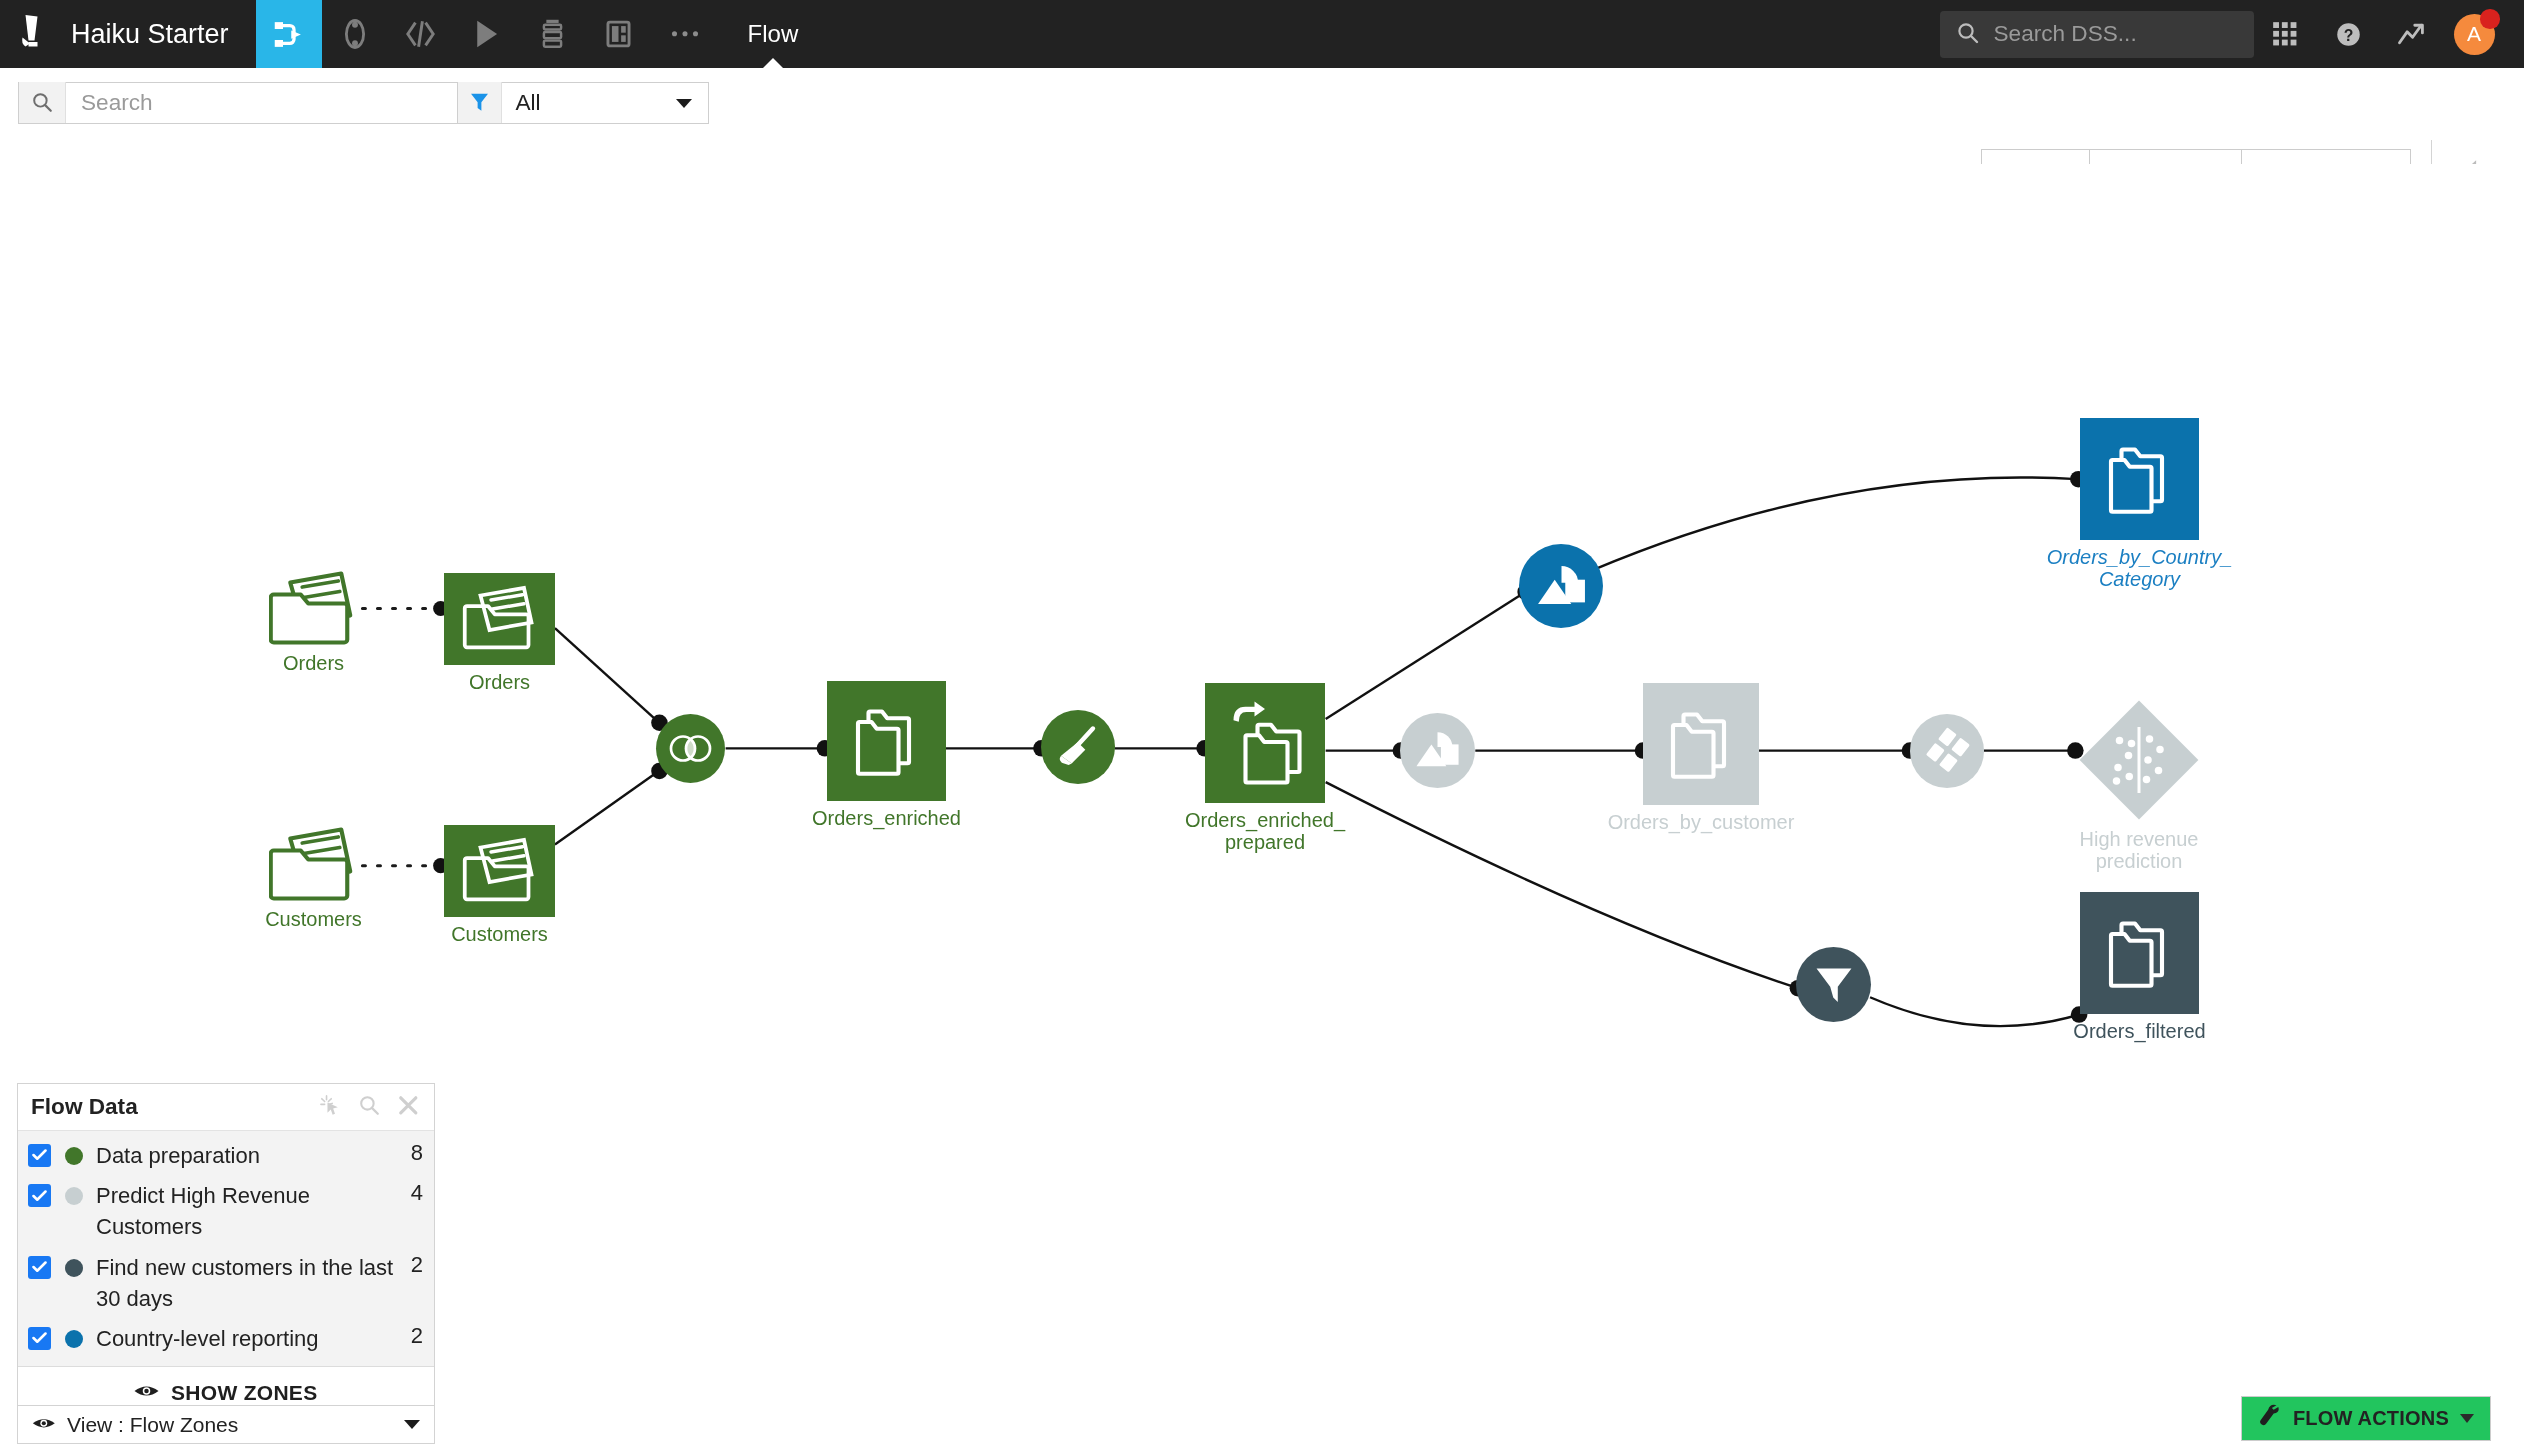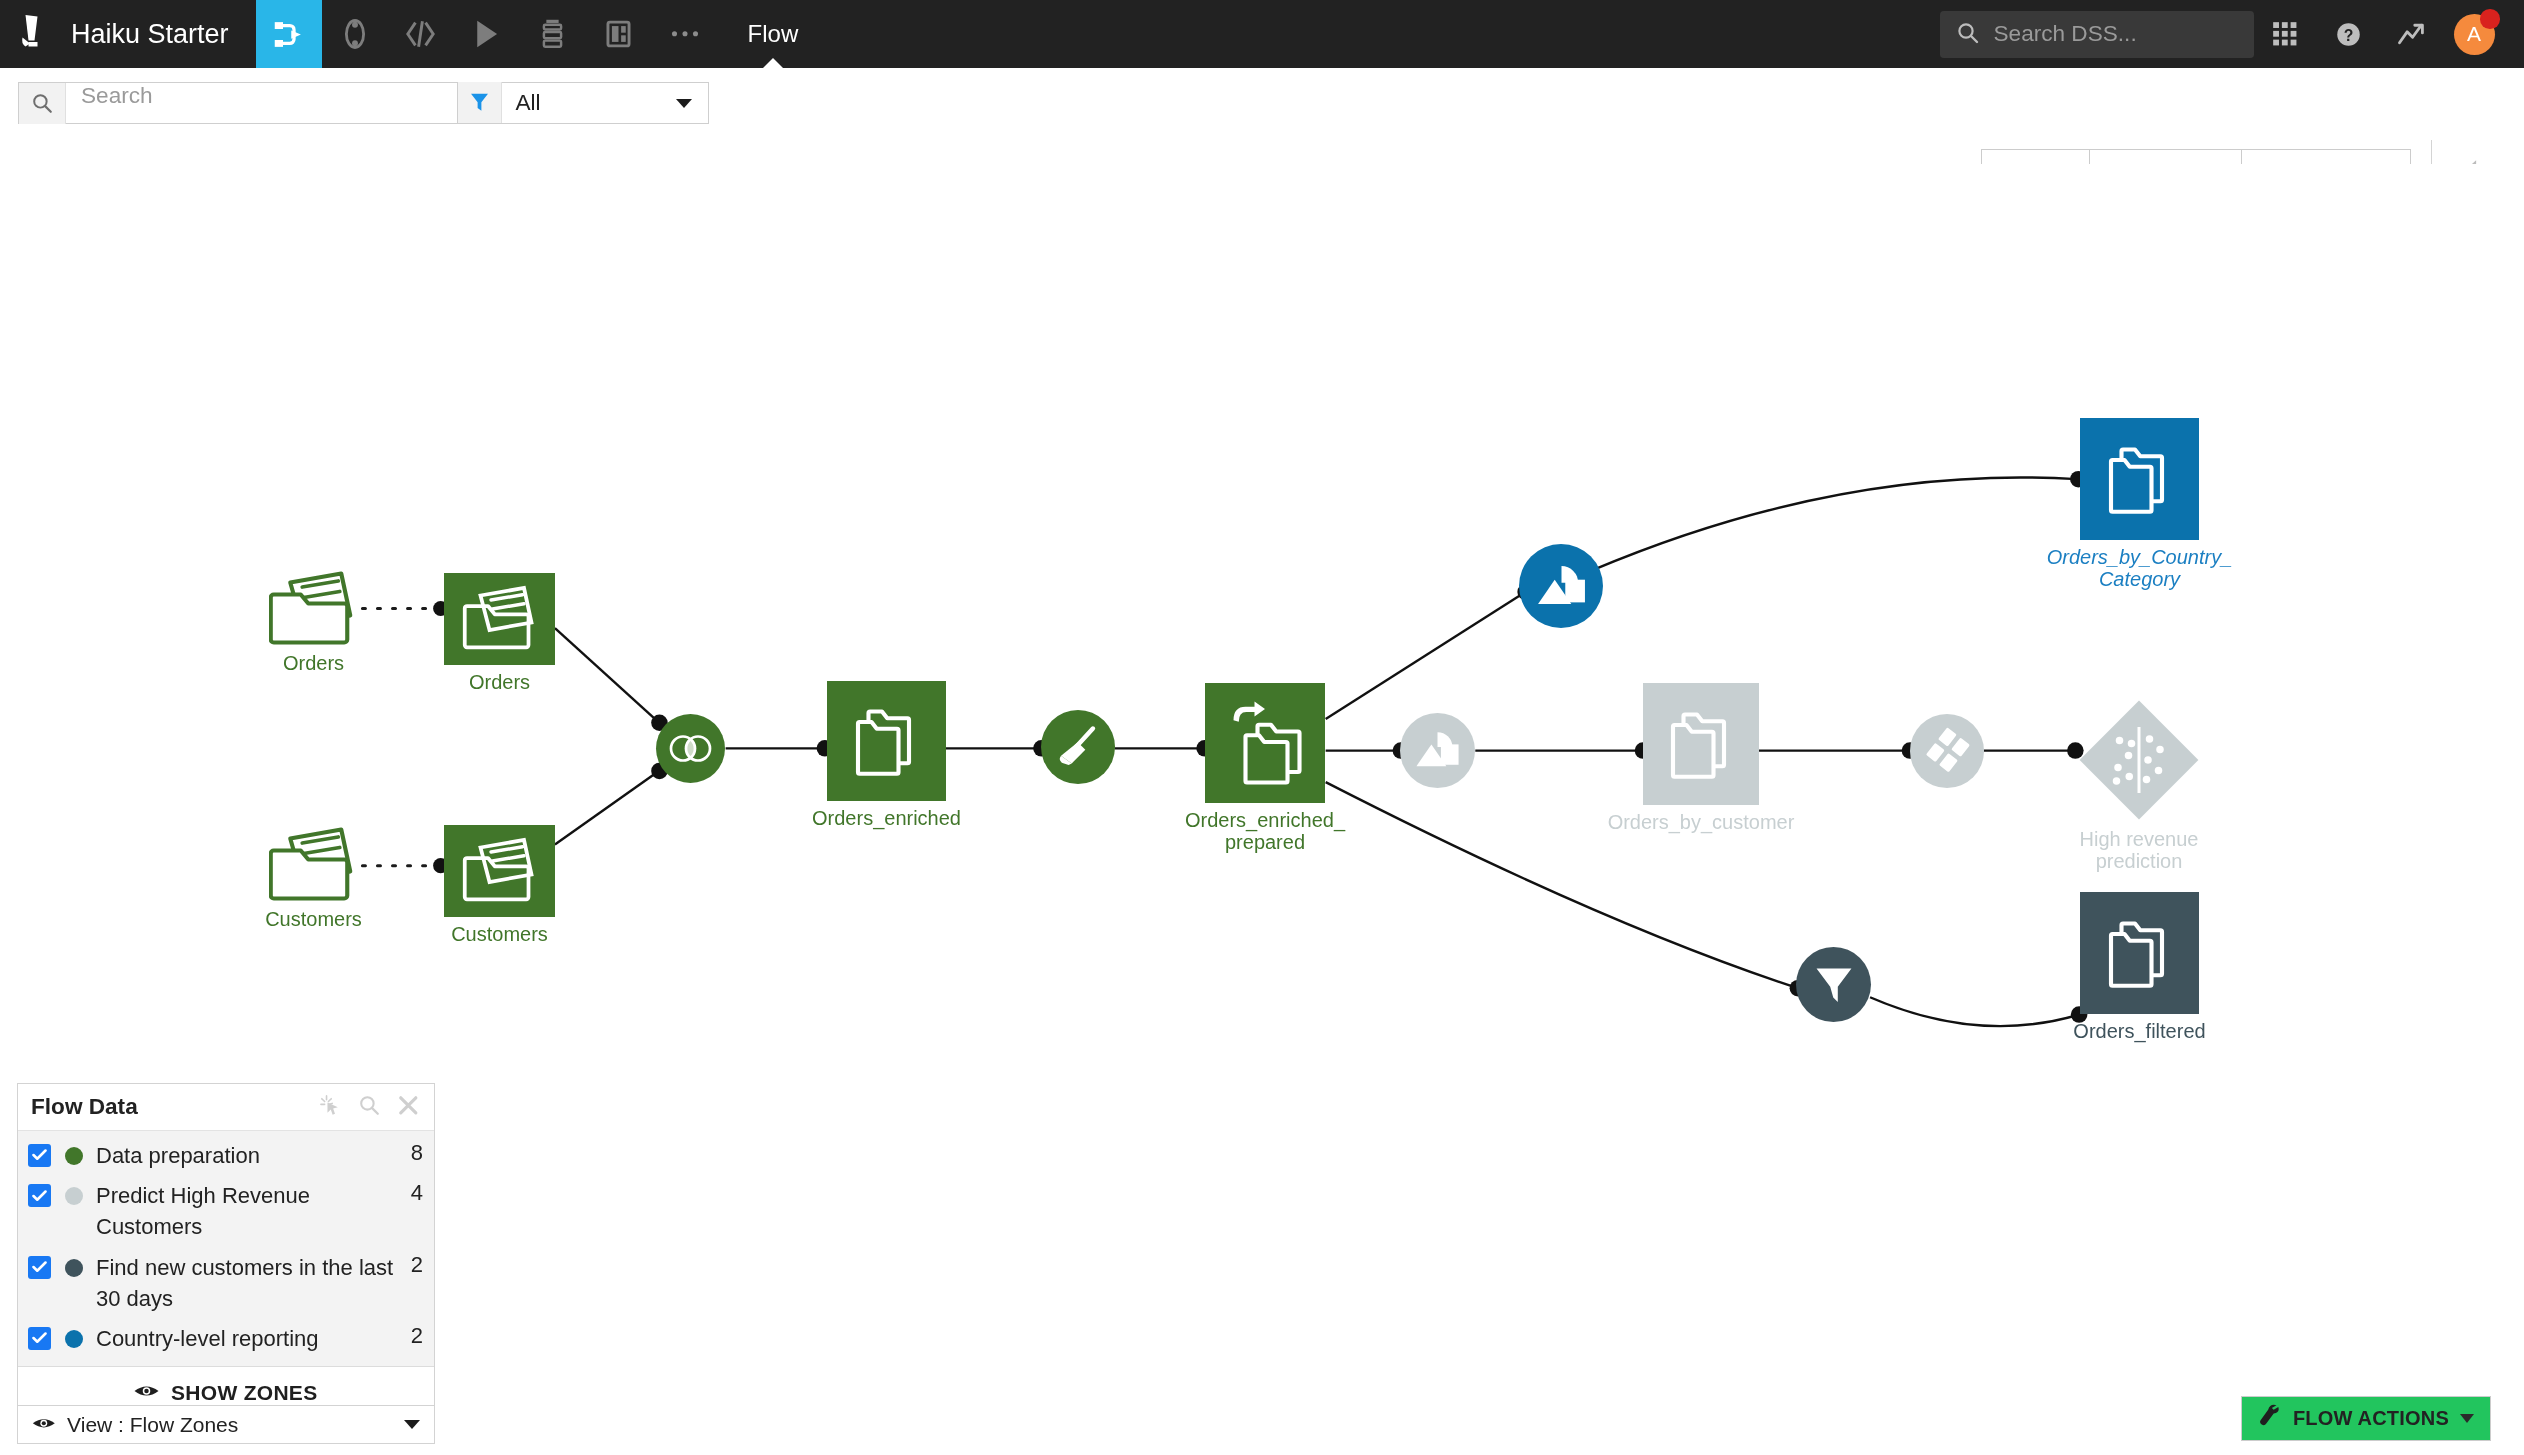--- a/index.html
+++ b/index.html
@@ -62,21 +62,21 @@
 
   
   .toolbar {
     position: absolute; left: 0; top: 68px; width: 2525px; height: 96px;
     background: #ffffff;
   }
   .search-box {
     position: absolute; left: 18px; top: 13.5px;
     width: 466px; height: 42px;
     border: 0.8px solid #cfcfcf; background: #fff;
-    display: flex; 
+    display: flex; align-items: center;
   }
   .search-ico-cell {
     width: 47px; height: 41px; background: #f2f2f2;
     display: flex; align-items: center; justify-content: center;
     border-right: 0.8px solid #e0e0e0;
   }
   .search-box .sb-text { color: #9a9a9a; font-size: 22.6px; margin-left: 15px; }
   .filter-box {
     position: absolute; left: 457px; top: 13.5px;
     width: 252px; height: 42px;

